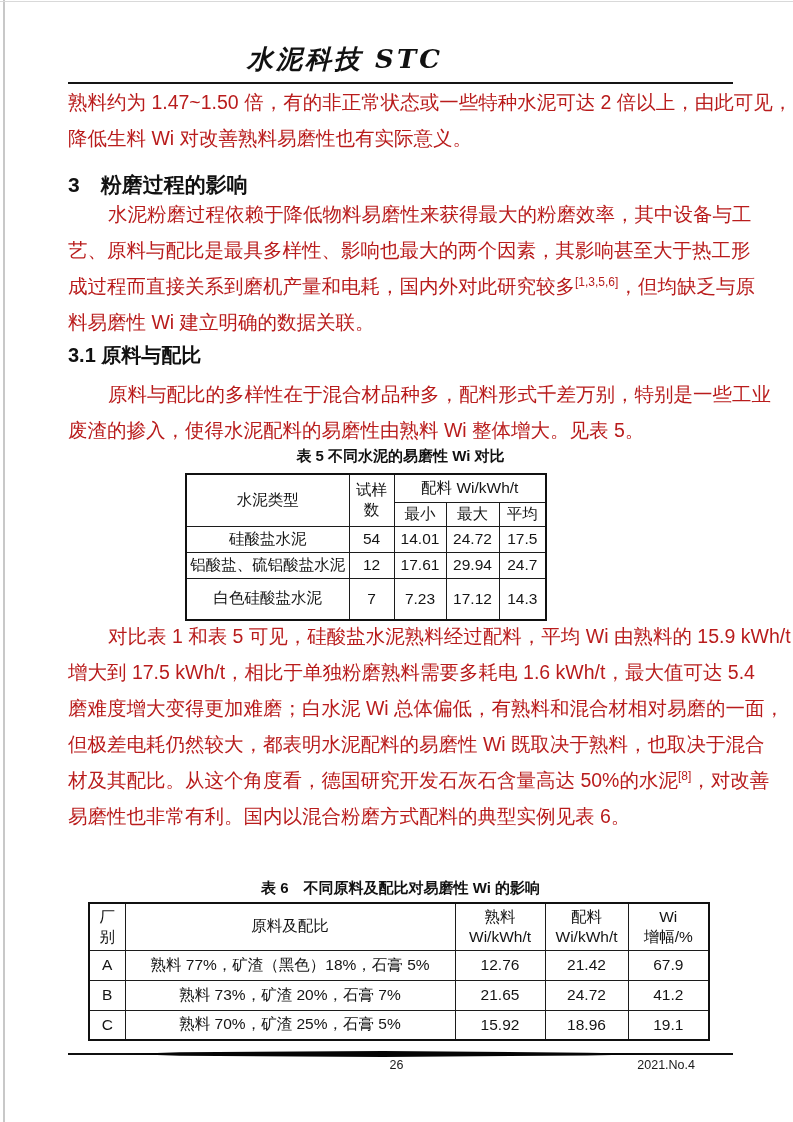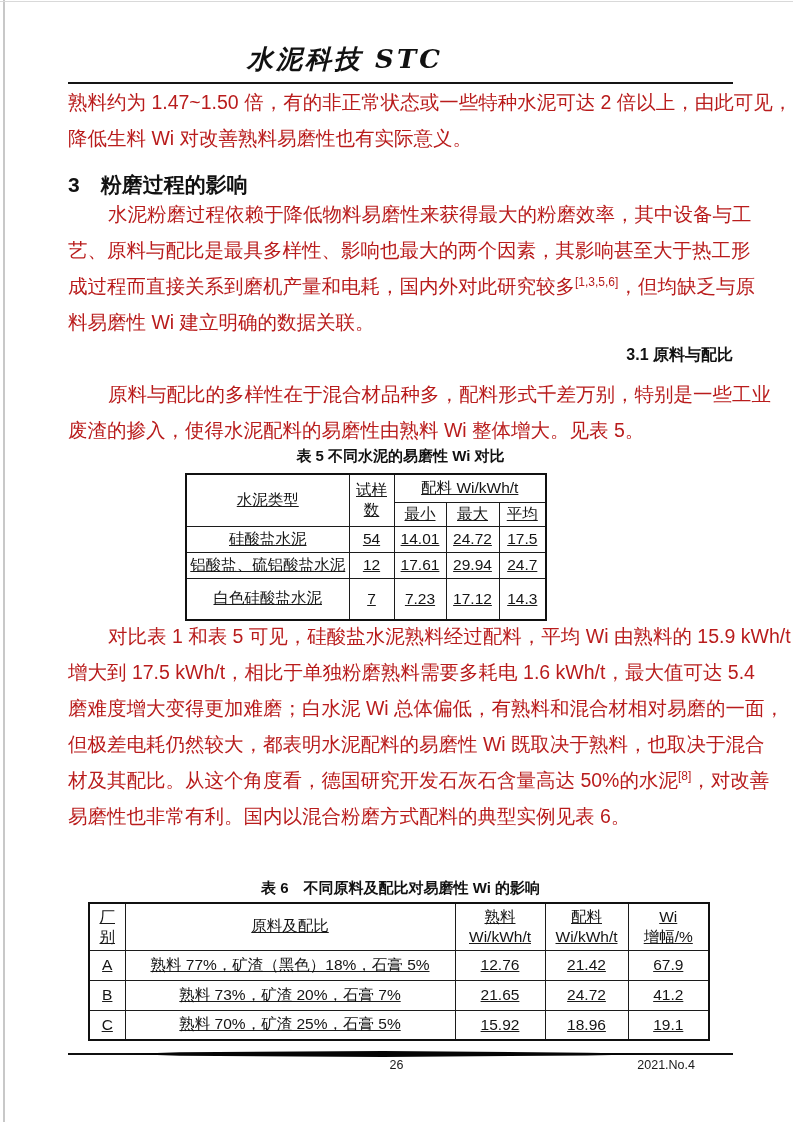--- a/index.html
+++ b/index.html
@@ -22,21 +22,21 @@
   
   .para{left:68px;width:672px;}
   .line{line-height:36px;font-size:19.5px;white-space:nowrap;color:#b91c1c;}
   .indent{padding-left:40px;}
   sup{font-size:12px;line-height:0;}
   .h-sec{left:68px;width:665px;font-size:21px;font-weight:bold;color:#111;line-height:26px;white-space:nowrap;}
   
   .caption{left:68px;width:665px;text-align:center;font-size:15px;font-weight:bold;color:#111;line-height:18px;}
   
   table{border-collapse:collapse;table-layout:fixed;}
-  .doc-table{border:2.5px solid #111;text-decoration:underline;}
+  .doc-table{border:2.5px solid #111;}
   .doc-table td,.doc-table th{
     border:1.2px solid #1c1c1c;text-align:center;vertical-align:middle;
     font-size:15.5px;font-weight:normal;color:#141414;padding:0 2px;overflow:hidden;
   }
   .pre{white-space:pre-line;line-height:20px;}
   .cell-left{text-align:left;padding-left:13px;}
   
   .footer-rule-base{position:absolute;left:0;top:2px;width:100%;height:2px;background:#101010;}
   .footer-rule-mid{
     position:absolute;left:58px;top:0;width:536px;height:6px;background:#050505;
@@ -61,21 +61,21 @@
 
 <div class="abs h-sec" style="top:162px;margin-top:10px;">3　粉磨过程的影响</div>
 
 <div class="abs para" style="top:196px;">
   <div class="line indent">水泥粉磨过程依赖于降低物料易磨性来获得最大的粉磨效率，其中设备与工</div>
   <div class="line">艺、原料与配比是最具多样性、影响也最大的两个因素，其影响甚至大于热工形</div>
   <div class="line"><span>成过程而直接关系到磨机产量和电耗，国内外对此研究较多</span><sup>[1,3,5,6]</sup><span>，但均缺乏与原</span></div>
   <div class="line">料易磨性 Wi 建立明确的数据关联。</div>
 </div>
 
-<div class="abs h-sec" style="top:342px;font-size:16px;text-align:right;">3.1 原料与配比</div>
+<div class="abs h-sec" style="top:342px;font-size:20px;">3.1 原料与配比</div>
 
 <div class="abs para" style="top:376px;">
   <div class="line indent">原料与配比的多样性在于混合材品种多，配料形式千差万别，特别是一些工业</div>
   <div class="line">废渣的掺入，使得水泥配料的易磨性由熟料 Wi 整体增大。见表 5。</div>
 </div>
 
 <div class="abs caption" style="top:447px;">表 5 不同水泥的易磨性 Wi 对比</div>
 
 <table class="abs doc-table" style="left:185px;top:473px;width:360px;">
   <colgroup>

